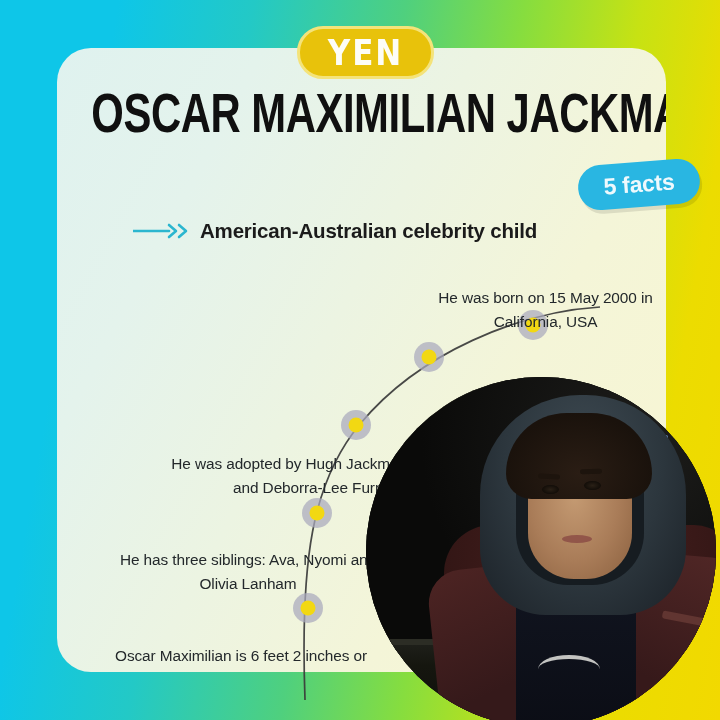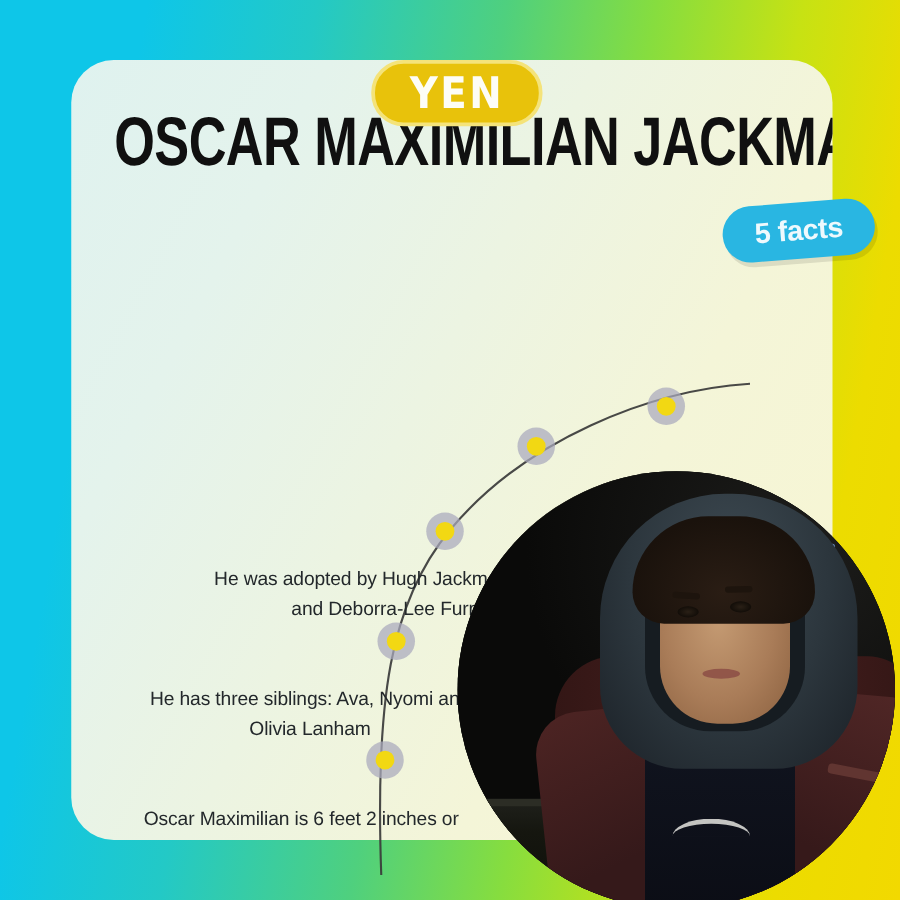--- a/index.html
+++ b/index.html
@@ -21,21 +21,20 @@
     overflow:hidden;
   }
 
   
   #logo {
     position:absolute; left:297px; top:26px; width:137px; height:53px;
     border-radius:26px; background:#e8c20b;
     border:3px solid #f4e37a;
     display:flex; align-items:center; justify-content:center;
     z-index:40;
-    margin-top:22px;
   }
   #logo-text {
     color:#fdfdf6; font-size:31px; font-weight:bold;
     letter-spacing:2px; font-family:"DejaVu Sans", sans-serif;
     transform:scaleY(1.12);
   }
 
   
   #title {
     position:absolute; left:14px; top:38px; width:582px;
@@ -199,21 +198,30 @@
     width:8px; height:8px; background:#a3433c; border-radius:50%;
   }
 </style>
 </head>
 <body>
 
 <div id="card">
 
   <h1 id="title">OSCAR MAXIMILIAN JACKMAN</h1>
 
-
+  <div id="subtitle-wrap">
+    <svg id="arrow" width="58" height="16" viewBox="0 0 58 16">
+      <line x1="0" y1="8" x2="36" y2="8" stroke="#2bb6cf" stroke-width="2.6" stroke-linecap="round"></line>
+      <polyline points="36,2 43,8 36,14" fill="none" stroke="#2bb6cf" stroke-width="2.6" stroke-linecap="round" stroke-linejoin="round"></polyline>
+      <polyline points="46,2 53,8 46,14" fill="none" stroke="#2bb6cf" stroke-width="2.6" stroke-linecap="round" stroke-linejoin="round"></polyline>
+    </svg>
+    <div id="subtitle">American-Australian celebrity child</div>
+  </div>
+
+  <div class="fact" id="fact-0">He was born on 15 May 2000 in California, USA</div>
   <div class="fact" id="fact-2">He was adopted by Hugh Jackman and Deborra-Lee Furness</div>
   <div class="fact" id="fact-3">He has three siblings: Ava, Nyomi and Olivia Lanham</div>
   <div class="fact" id="fact-4">Oscar Maximilian is 6 feet 2 inches or 187 centimetres tall</div>
 </div>
 
 <svg id="arc-svg" viewBox="0 0 720 720">
   <path d="M 600 307 C 520 312 420 352 360 424 C 312 482 300 560 305 700" fill="none" stroke="#3a3a3a" stroke-width="1.7" opacity=".92"></path>
   <g>
     <circle cx="533" cy="325" r="15" fill="#a9a9bd" opacity=".72"></circle>
     <circle cx="533" cy="325" r="7.5" fill="#f2d813"></circle>

